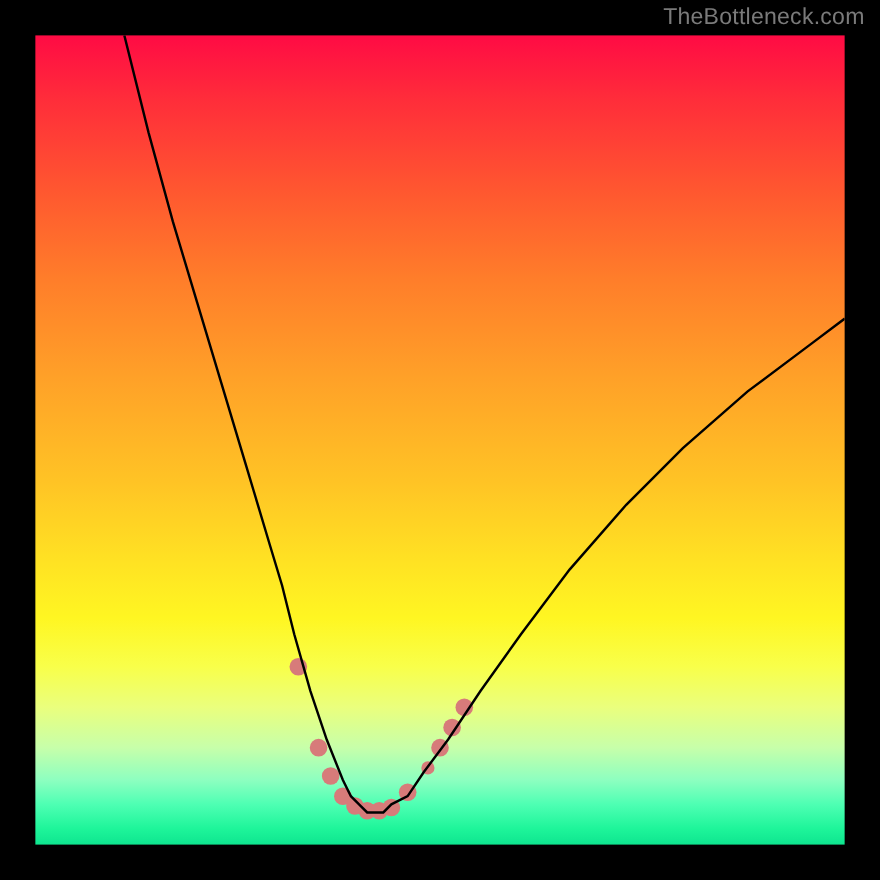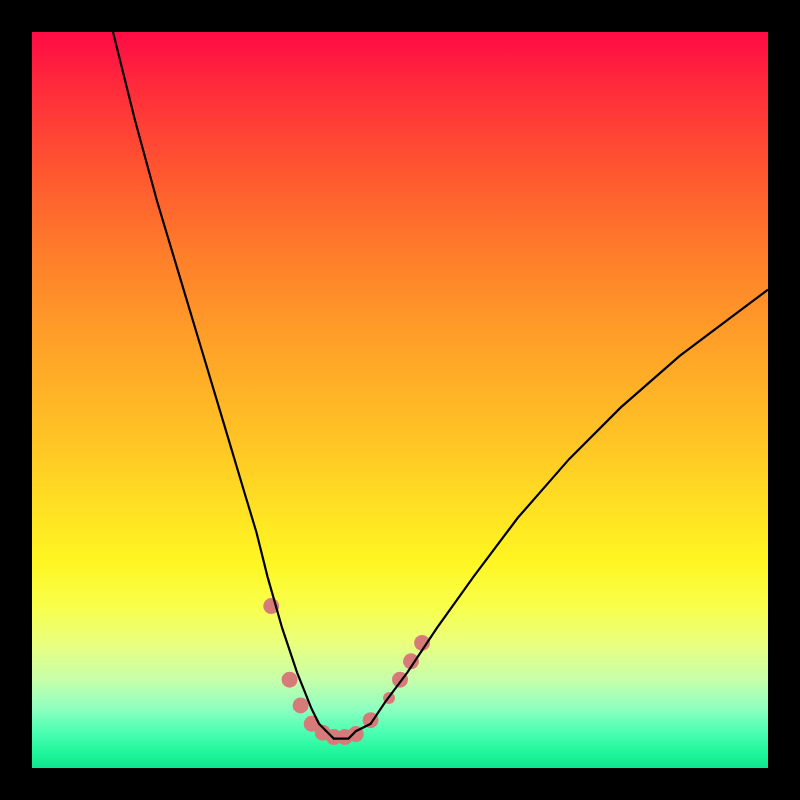--- a/index.html
+++ b/index.html
@@ -64,20 +64,21 @@
   svg.curve {
     position: absolute;
     inset: 0;
   }
 </style>
 </head>
 <body>
 
 <div class="frame">
 
+  <div class="watermark">TheBottleneck.com</div>
 
   <div class="plot">
     <div class="gradient"></div>
     <svg class="curve" viewBox="0 0 736 736" preserveAspectRatio="none">
       <g id="marker-group">
           <circle cx="239.2" cy="574.1" r="8" fill="#d77b7a"></circle>
           <circle cx="257.6" cy="647.7" r="8" fill="#d77b7a"></circle>
           <circle cx="268.6" cy="673.4" r="8" fill="#d77b7a"></circle>
           <circle cx="279.7" cy="691.8" r="8" fill="#d77b7a"></circle>
           <circle cx="290.7" cy="700.7" r="8" fill="#d77b7a"></circle>

